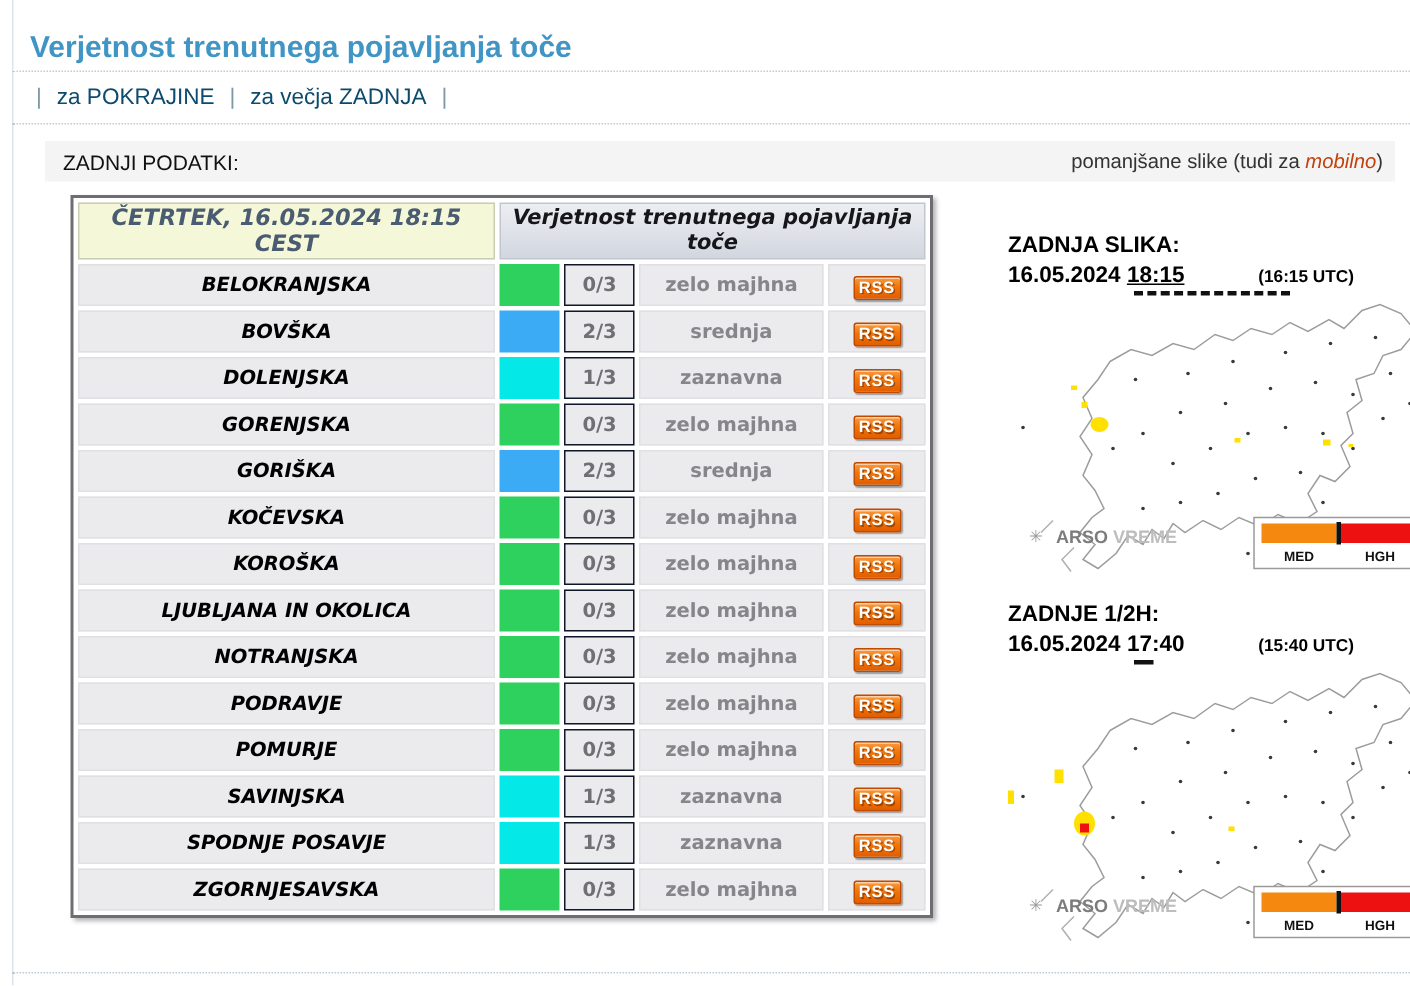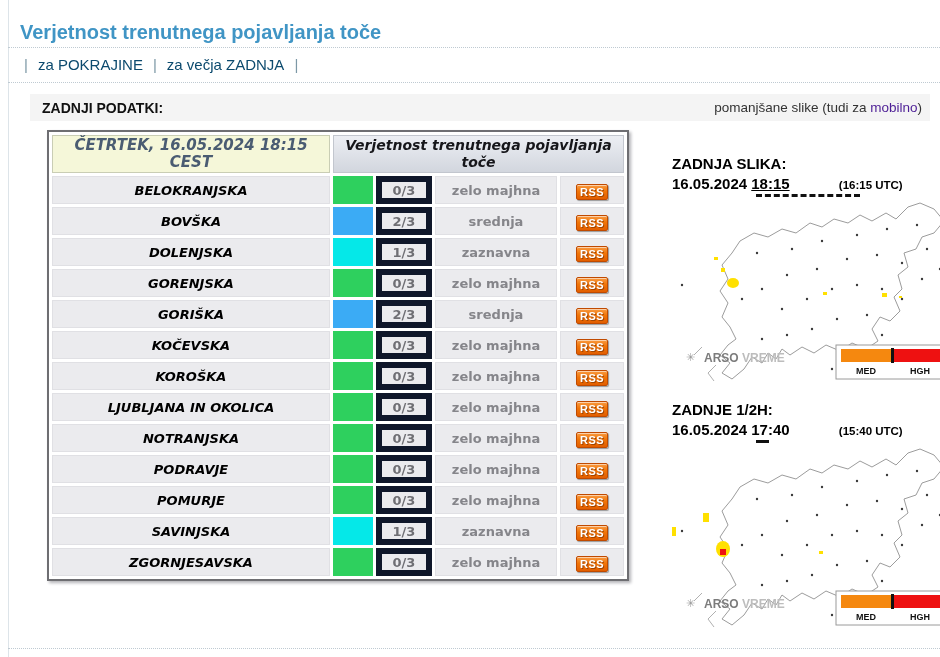--- a/index.html
+++ b/index.html
@@ -15,23 +15,23 @@
     position:absolute;left:20px;top:8px;font-size:20px;font-weight:bold;color:#4095c5;
   }
   .nav{position:absolute;left:14px;top:56px;font-size:15px;}
   .nav .pipe{color:#7d98a6;margin:0 10px;}
   .nav a{color:#0c4a6e;text-decoration:none;cursor:pointer;}
 
   .strip{
     position:absolute;left:30px;top:94px;width:900px;height:27px;background:#f4f4f4;
     display:flex;align-items:center;justify-content:space-between;
   }
-  .strip .lbl{font-size:14px;font-weight:bold;color:#111;padding-left:12px;}
+  .strip .lbl{font-size:14px;font-weight:normal;color:#111;padding-left:12px;}
   .strip .right{font-size:13.5px;color:#333;padding-right:8px;}
-  .strip .right a{color:#4c1d95;text-decoration:none;cursor:pointer;}
+  .strip .right a{color:#c2410c;font-style:italic;text-decoration:none;cursor:pointer;}
 
   
   .hail-table-wrap{position:absolute;left:47px;top:130px;}
   table.hail{
     border-collapse:separate;border-spacing:3px;background:#ffffff;
     border:2px solid #6e6e72;box-shadow:2px 2px 3px #b4b4b8;
     font-family:"DejaVu Sans","Liberation Sans",sans-serif;
   }
   table.hail td, table.hail th{padding:0;}
   th.dt{
@@ -41,21 +41,21 @@
   th.ttl{
     width:282px;background:linear-gradient(#eceef3,#d2d6de);border:1px solid #c2c6ce;
     font-size:14px;font-weight:bold;font-style:italic;color:#16161a;line-height:1.2;padding:2px 6px;
   }
   td.region{
     width:276px;height:26px;background:#ebebee;border:1px solid #e0e0e4;text-align:center;
     font-size:13px;font-weight:bold;font-style:italic;color:#000;
   }
   td.swatch{width:40px;background:#ebebee;}
   td.ratio{
-    width:44px;background:#ebebee;border:6px solid #0f172a;text-align:center;
+    width:44px;background:#ebebee;border:1px solid #0f172a;text-align:center;
     font-size:13px;font-weight:bold;color:#6f6f74;
   }
   td.level{
     width:120px;background:#ebebee;border:1px solid #e0e0e4;text-align:center;
     font-size:13px;font-weight:bold;color:#85858a;
   }
   td.rsscell{width:62px;background:#ebebee;border:1px solid #e0e0e4;text-align:center;}
   .rss-btn{
     display:inline-block;min-width:28px;padding:1px 1px;cursor:pointer;
     font-family:"Liberation Sans",sans-serif;font-size:11px;font-weight:bold;color:#fff;
@@ -199,20 +199,27 @@
   </tr>
 
   <tr>
     <td class="region">SAVINJSKA</td>
     <td class="swatch" style="background: rgb(5, 232, 232);"></td>
     <td class="ratio">1/3</td>
     <td class="level">zaznavna</td>
     <td class="rsscell"><a class="rss-btn">RSS</a></td>
   </tr>
 
+  <tr>
+    <td class="region">SPODNJE POSAVJE</td>
+    <td class="swatch" style="background: rgb(5, 232, 232);"></td>
+    <td class="ratio">1/3</td>
+    <td class="level">zaznavna</td>
+    <td class="rsscell"><a class="rss-btn">RSS</a></td>
+  </tr>
 
   <tr>
     <td class="region">ZGORNJESAVSKA</td>
     <td class="swatch" style="background: rgb(46, 208, 94);"></td>
     <td class="ratio">0/3</td>
     <td class="level">zelo majhna</td>
     <td class="rsscell"><a class="rss-btn">RSS</a></td>
   </tr>
 </tbody>
   </table>

